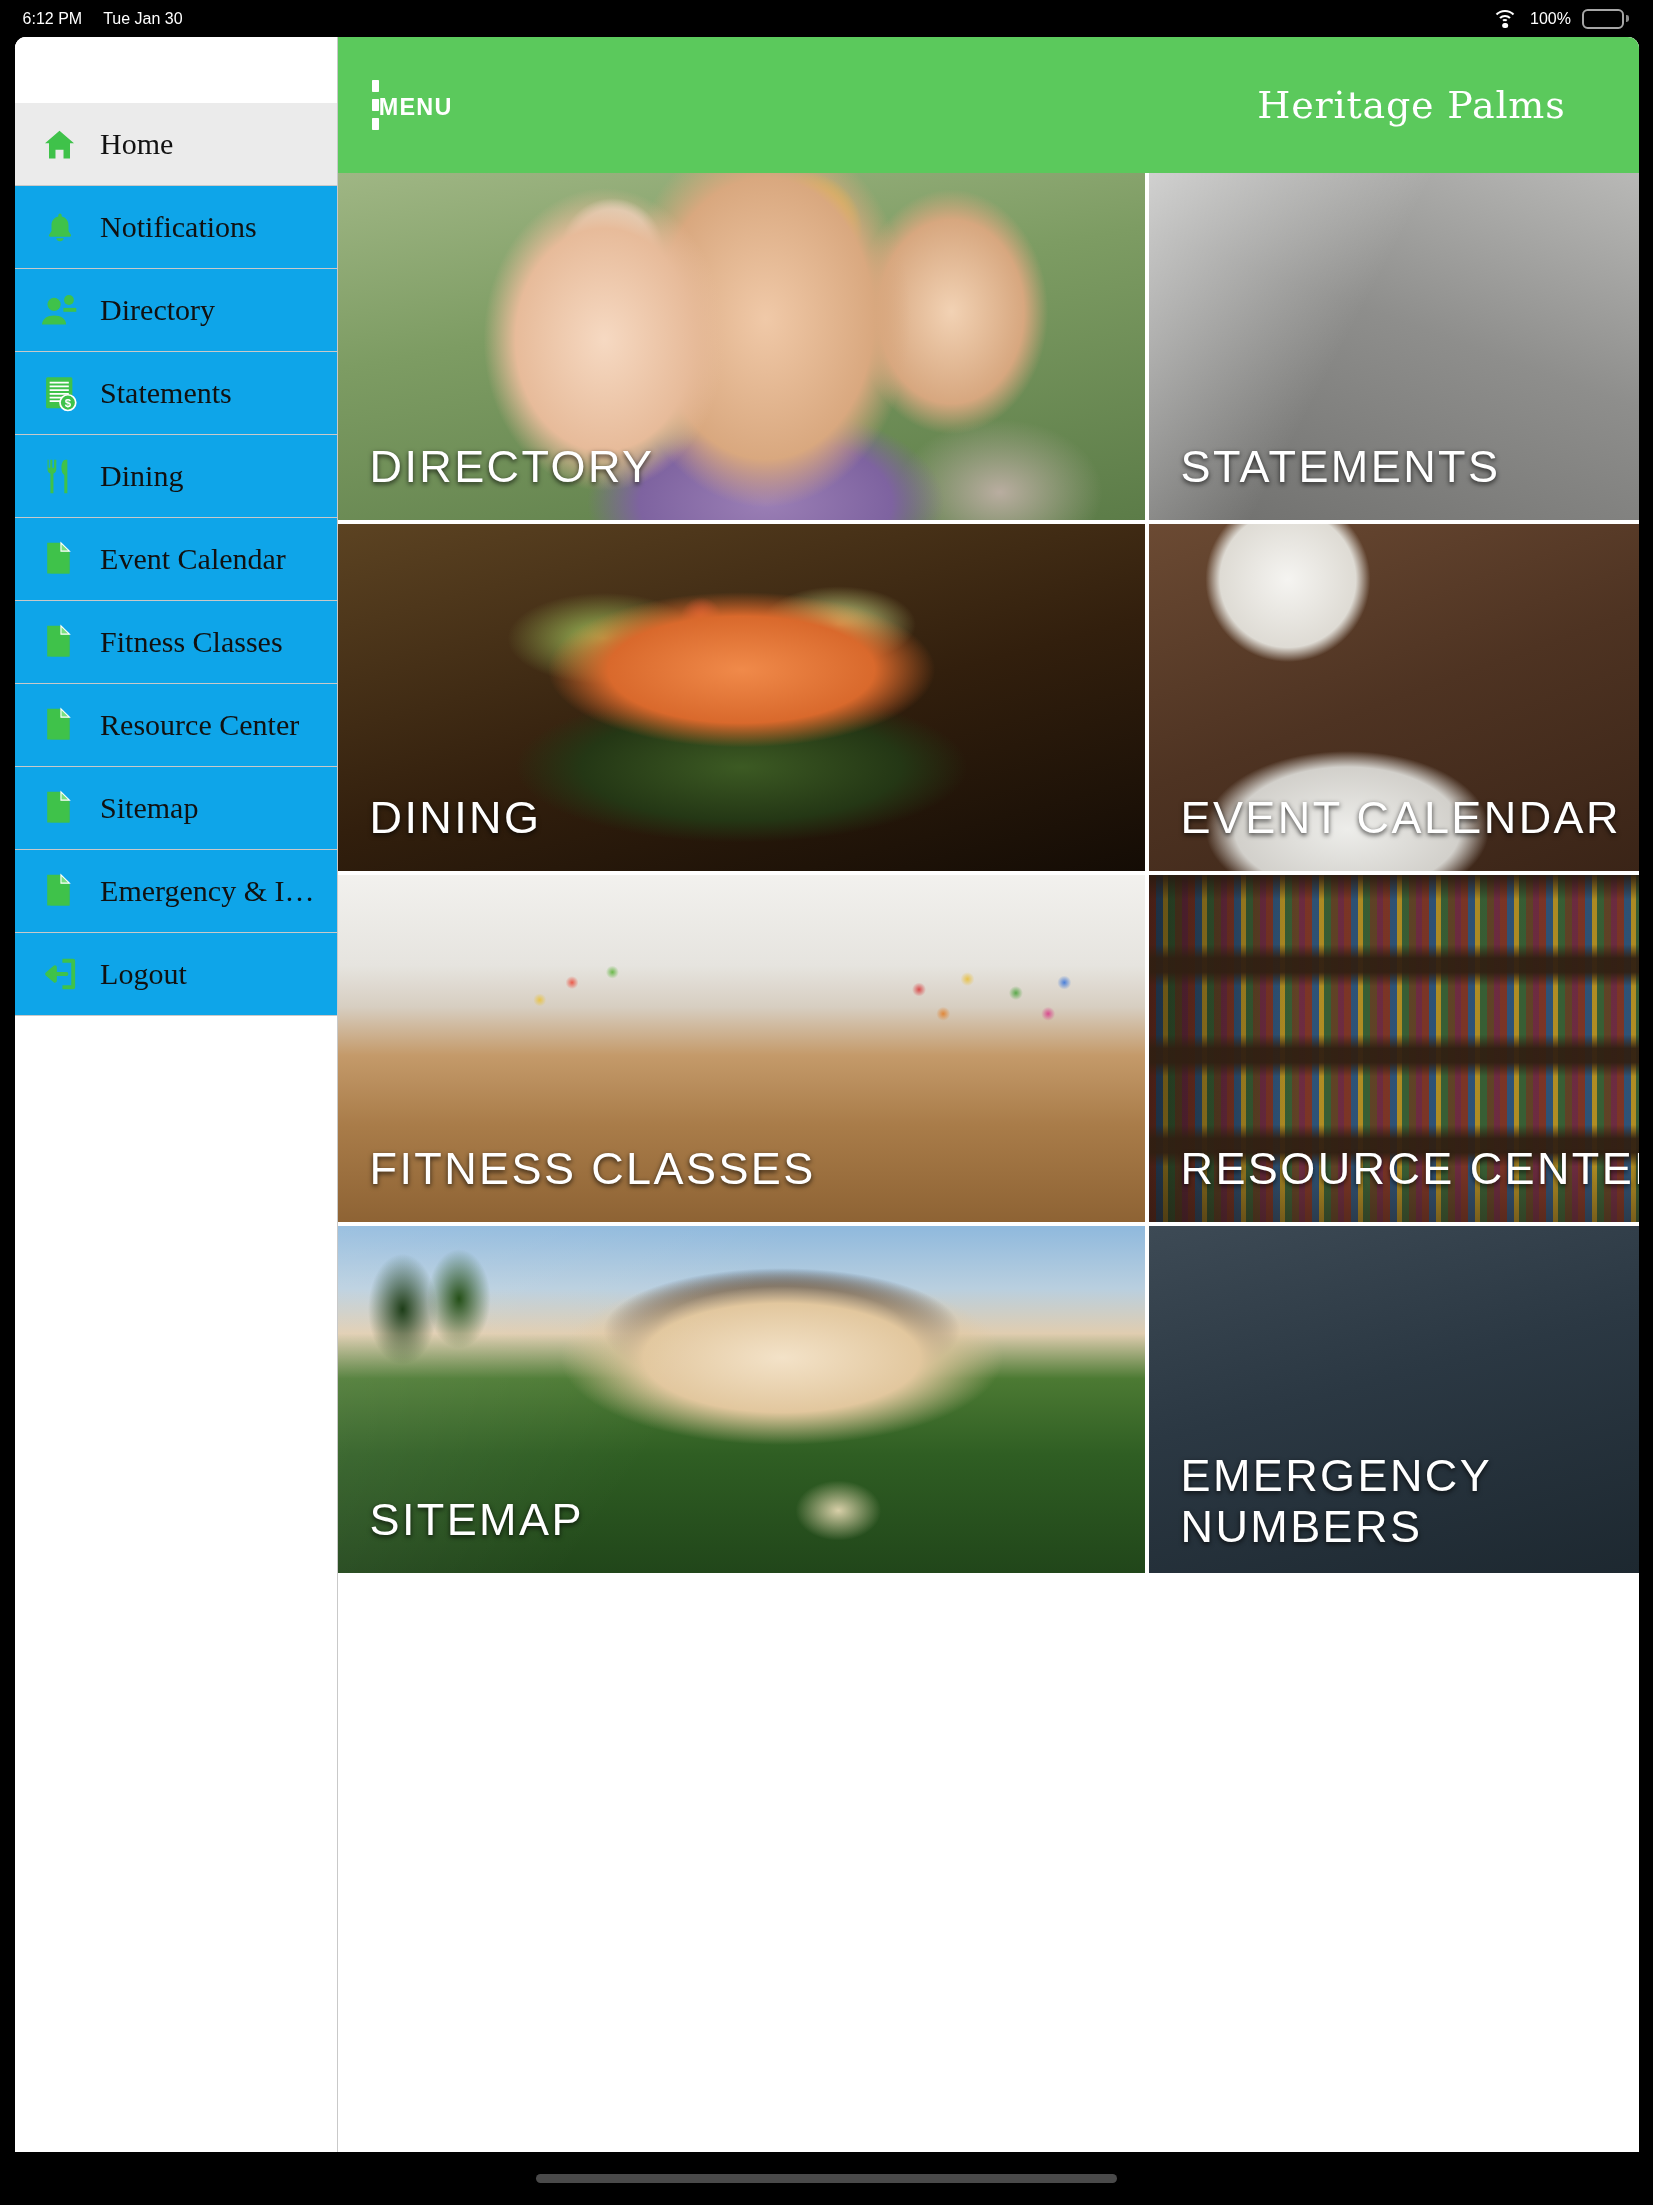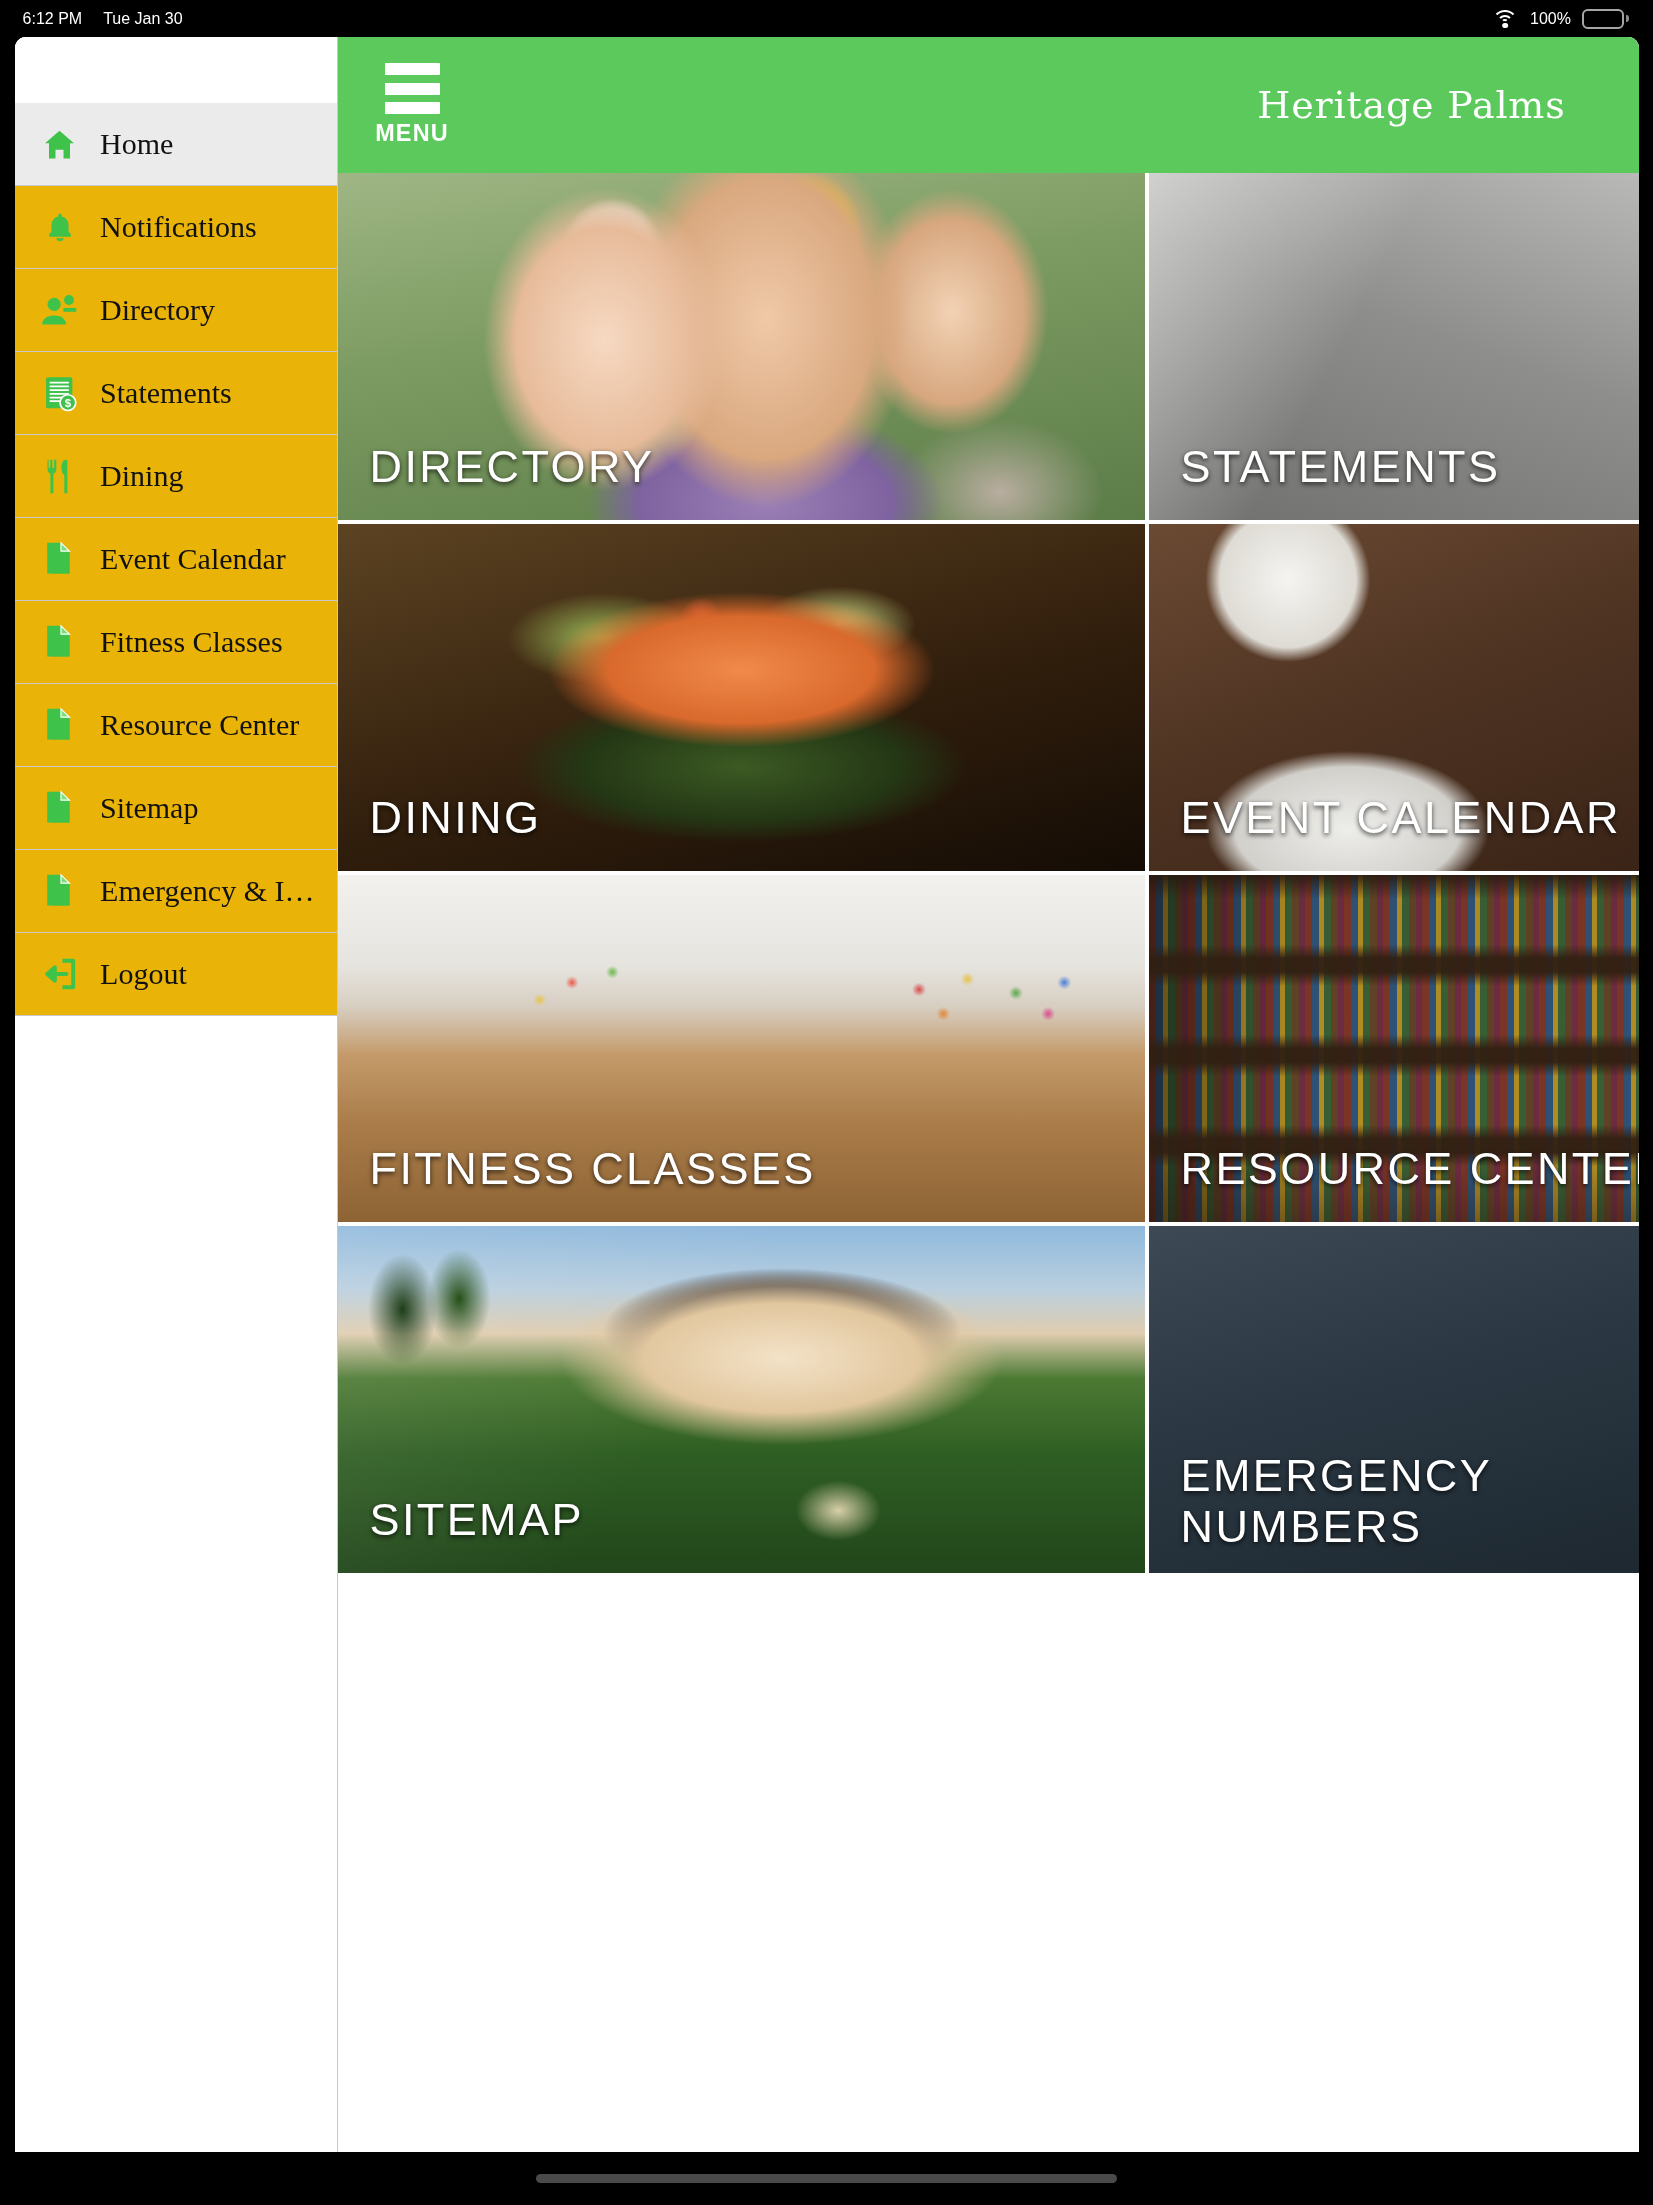--- a/index.html
+++ b/index.html
@@ -58,21 +58,21 @@
     background:#fff;
     border-right:0.8px solid #c9c9c9;
     flex:0 0 323px;
   }
   #sidebar-top-spacer{ height:66px; background:#fff; }
   .menu-item{
     display:flex; align-items:center;
     height:83px;
     padding-left:22.6px;
     border-bottom:1.6px solid #c9c9c9;
-    background:#eab308;
+    background:#0ea5e9;
     cursor:default;
   }
   .menu-item.selected{ background:#ebebeb; border-bottom-color:#c9c9c9; }
   .menu-item .mi-icon{
     width:45px; flex:0 0 45px;
     display:flex; align-items:center; justify-content:center;
   }
   .menu-item .mi-label{
     margin-left:18px;
     font-size:30px; color:#111;
@@ -84,21 +84,21 @@
 
   
   #content{ flex:1 1 auto; height:100%; background:#fff; position:relative; overflow:hidden; }
 
   #app-header{
     height:136px; background:#5BC95C;
     display:flex; align-items:center; position:relative;
   }
   #menu-button{
     margin-left:34px; width:81px;
-    display:flex; flex-direction:column; align-items:center; cursor:pointer;
+    display:flex; align-items:center; cursor:pointer;
   }
   #menu-button .bars{ width:55px; }
   #menu-button .bar{ height:12px; background:#fff; margin-bottom:7.3px; border-radius:0.8px; }
   #menu-button .bar:last-child{ margin-bottom:0; }
   #menu-label{
     color:#fff; font-size:23.4px; font-weight:bold;
     letter-spacing:1.2px; margin-top:5.7px;
   }
   #brand-logo{
     position:absolute; right:73px; top:50%; transform:translateY(-50%);

